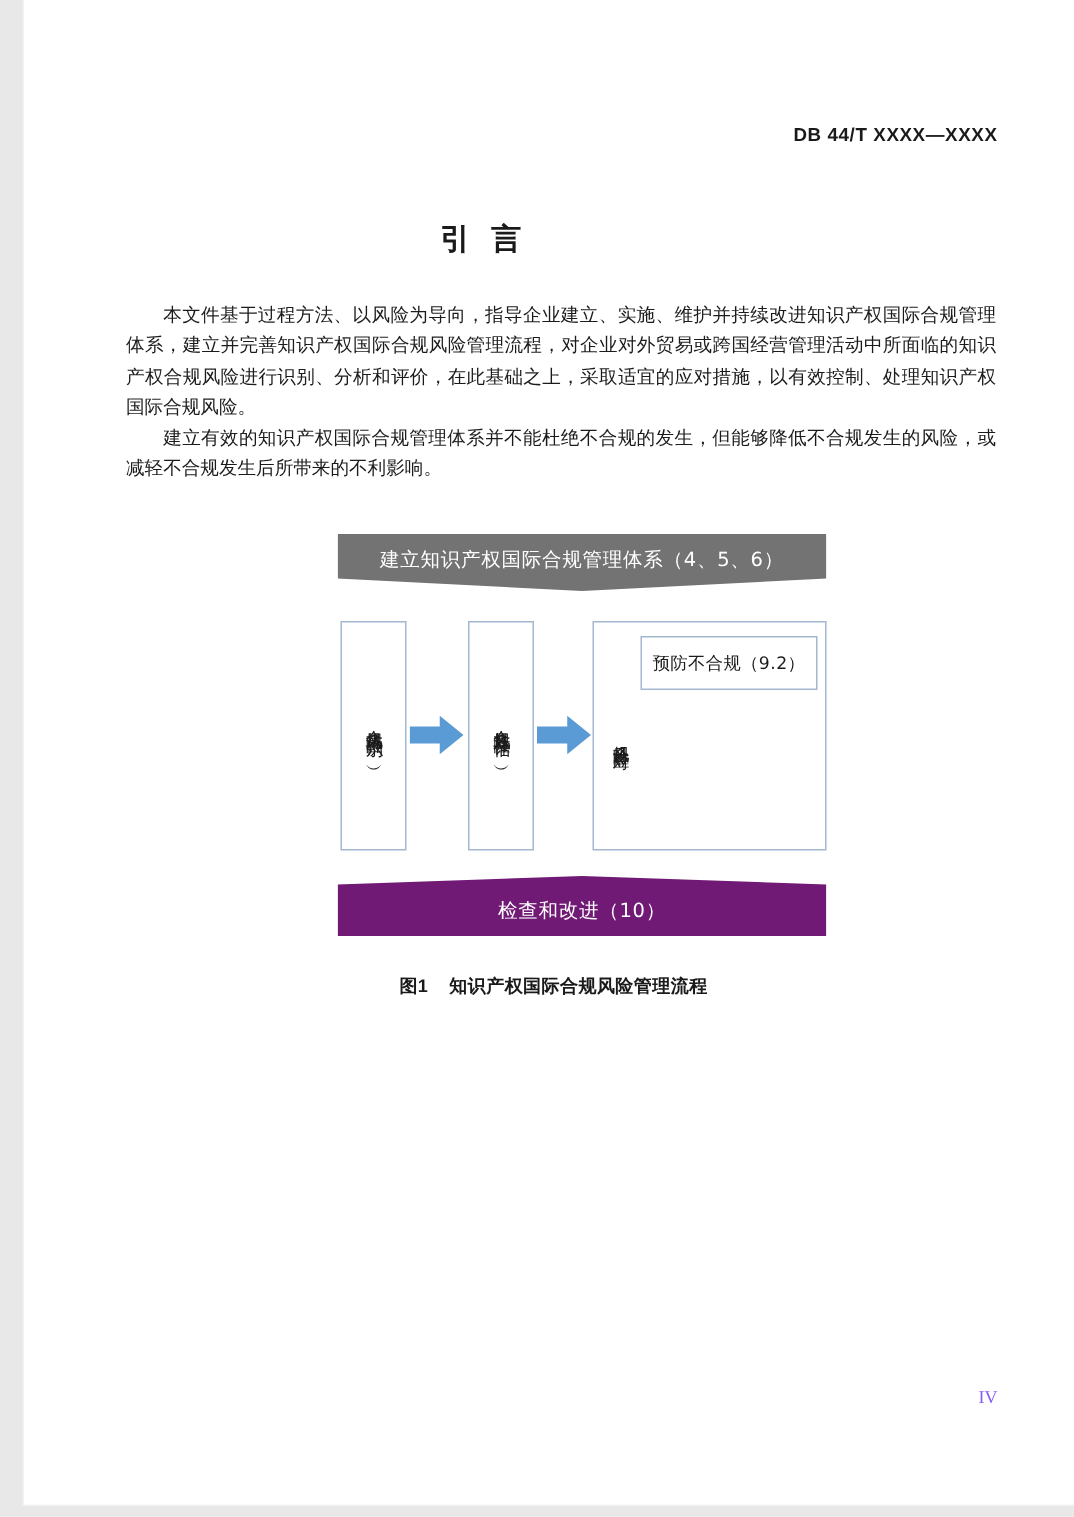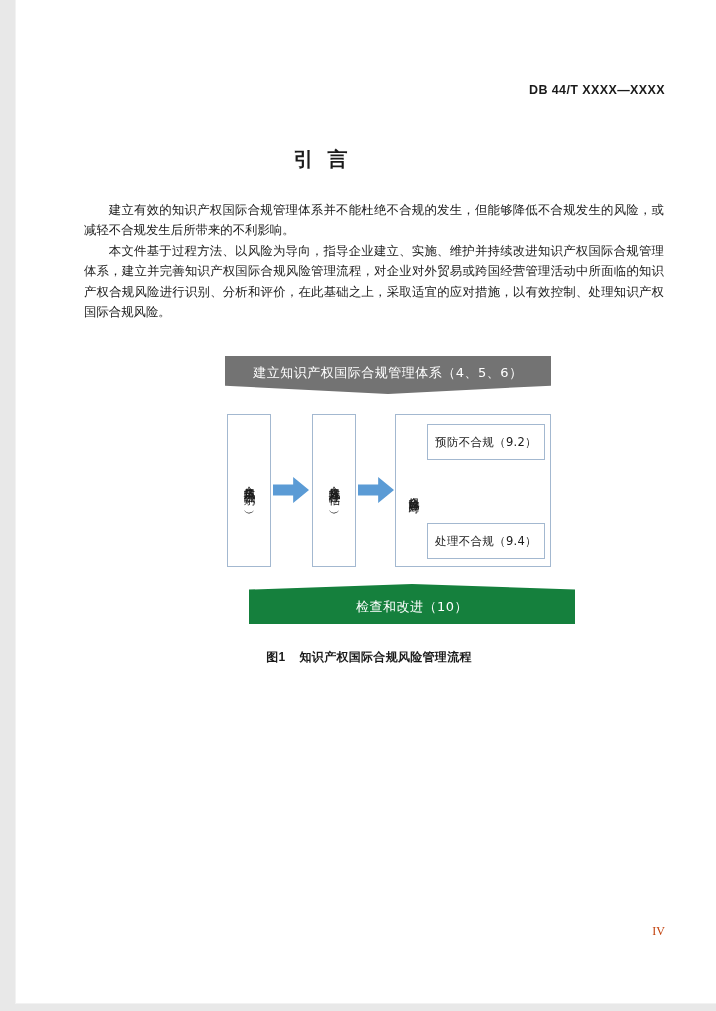--- a/index.html
+++ b/index.html
@@ -95,24 +95,23 @@
   .banner-top {
     top: 0;
     height: 38px;
     background: #737373;
     padding-bottom: 4px;
     clip-path: polygon(0 0, 100% 0, 100% 78%, 50% 100%, 0 78%);
   }
   .banner-bottom {
     top: 228px;
     height: 40px;
-    background: #15803d;
+    background: #701a75;
     padding-top: 5px;
     clip-path: polygon(0 14%, 50% 0, 100% 14%, 100% 100%, 0 100%);
-    margin-left: 24px;
   }
 
   
   .stage-row {
     position: absolute;
     left: 0;
     top: 58px;
     width: 326px;
     height: 153px;
   }
@@ -216,35 +215,35 @@
   }
   .fig-caption .gap { display: inline-block; width: 14px; }
 
   
   .page-number {
     position: absolute;
     right: 57px;
     top: 924px;
     font-family: "Liberation Serif", "DejaVu Serif", serif;
     font-size: 12px;
-    color: #c2410c;
+    color: #8b5cf6;
   }
 </style>
 </head>
 <body>
 
 <div class="page">
 
   <div class="header-line">DB 44/T XXXX—XXXX</div>
 
   <div class="doc-title">引言</div>
 
   <div class="body-block">
+    <p>本文件基于过程方法、以风险为导向，指导企业建立、实施、维护并持续改进知识产权国际合规管理体系，建立并完善知识产权国际合规风险管理流程，对企业对外贸易或跨国经营管理活动中所面临的知识产权合规风险进行识别、分析和评价，在此基础之上，采取适宜的应对措施，以有效控制、处理知识产权国际合规风险。</p>
     <p>建立有效的知识产权国际合规管理体系并不能杜绝不合规的发生，但能够降低不合规发生的风险，或减轻不合规发生后所带来的不利影响。</p>
-    <p>本文件基于过程方法、以风险为导向，指导企业建立、实施、维护并持续改进知识产权国际合规管理体系，建立并完善知识产权国际合规风险管理流程，对企业对外贸易或跨国经营管理活动中所面临的知识产权合规风险进行识别、分析和评价，在此基础之上，采取适宜的应对措施，以有效控制、处理知识产权国际合规风险。</p>
   </div>
 
   <div class="figure">
 
     <div class="banner banner-top">建立知识产权国际合规管理体系（4、5、6）</div>
 
     <div class="stage-row">
 
       <div class="vbox vbox-1">
         <span class="vtext">合规风险识别（7）</span>
@@ -257,21 +256,20 @@
       </div>
 
       <div class="arrow arrow-2"></div>
 
       <div class="group-box">
         <div class="group-label">
           <span class="vtext">合规风险应对</span>
         </div>
         <div class="sub-list">
           <div class="sub-box">预防不合规（9.2）</div>
-          <div class="sub-box">处理不合规（9.4）</div>
         </div>
       </div>
 
     </div>
 
     <div class="banner banner-bottom">检查和改进（10）</div>
 
   </div>
 
   <div class="fig-caption">

